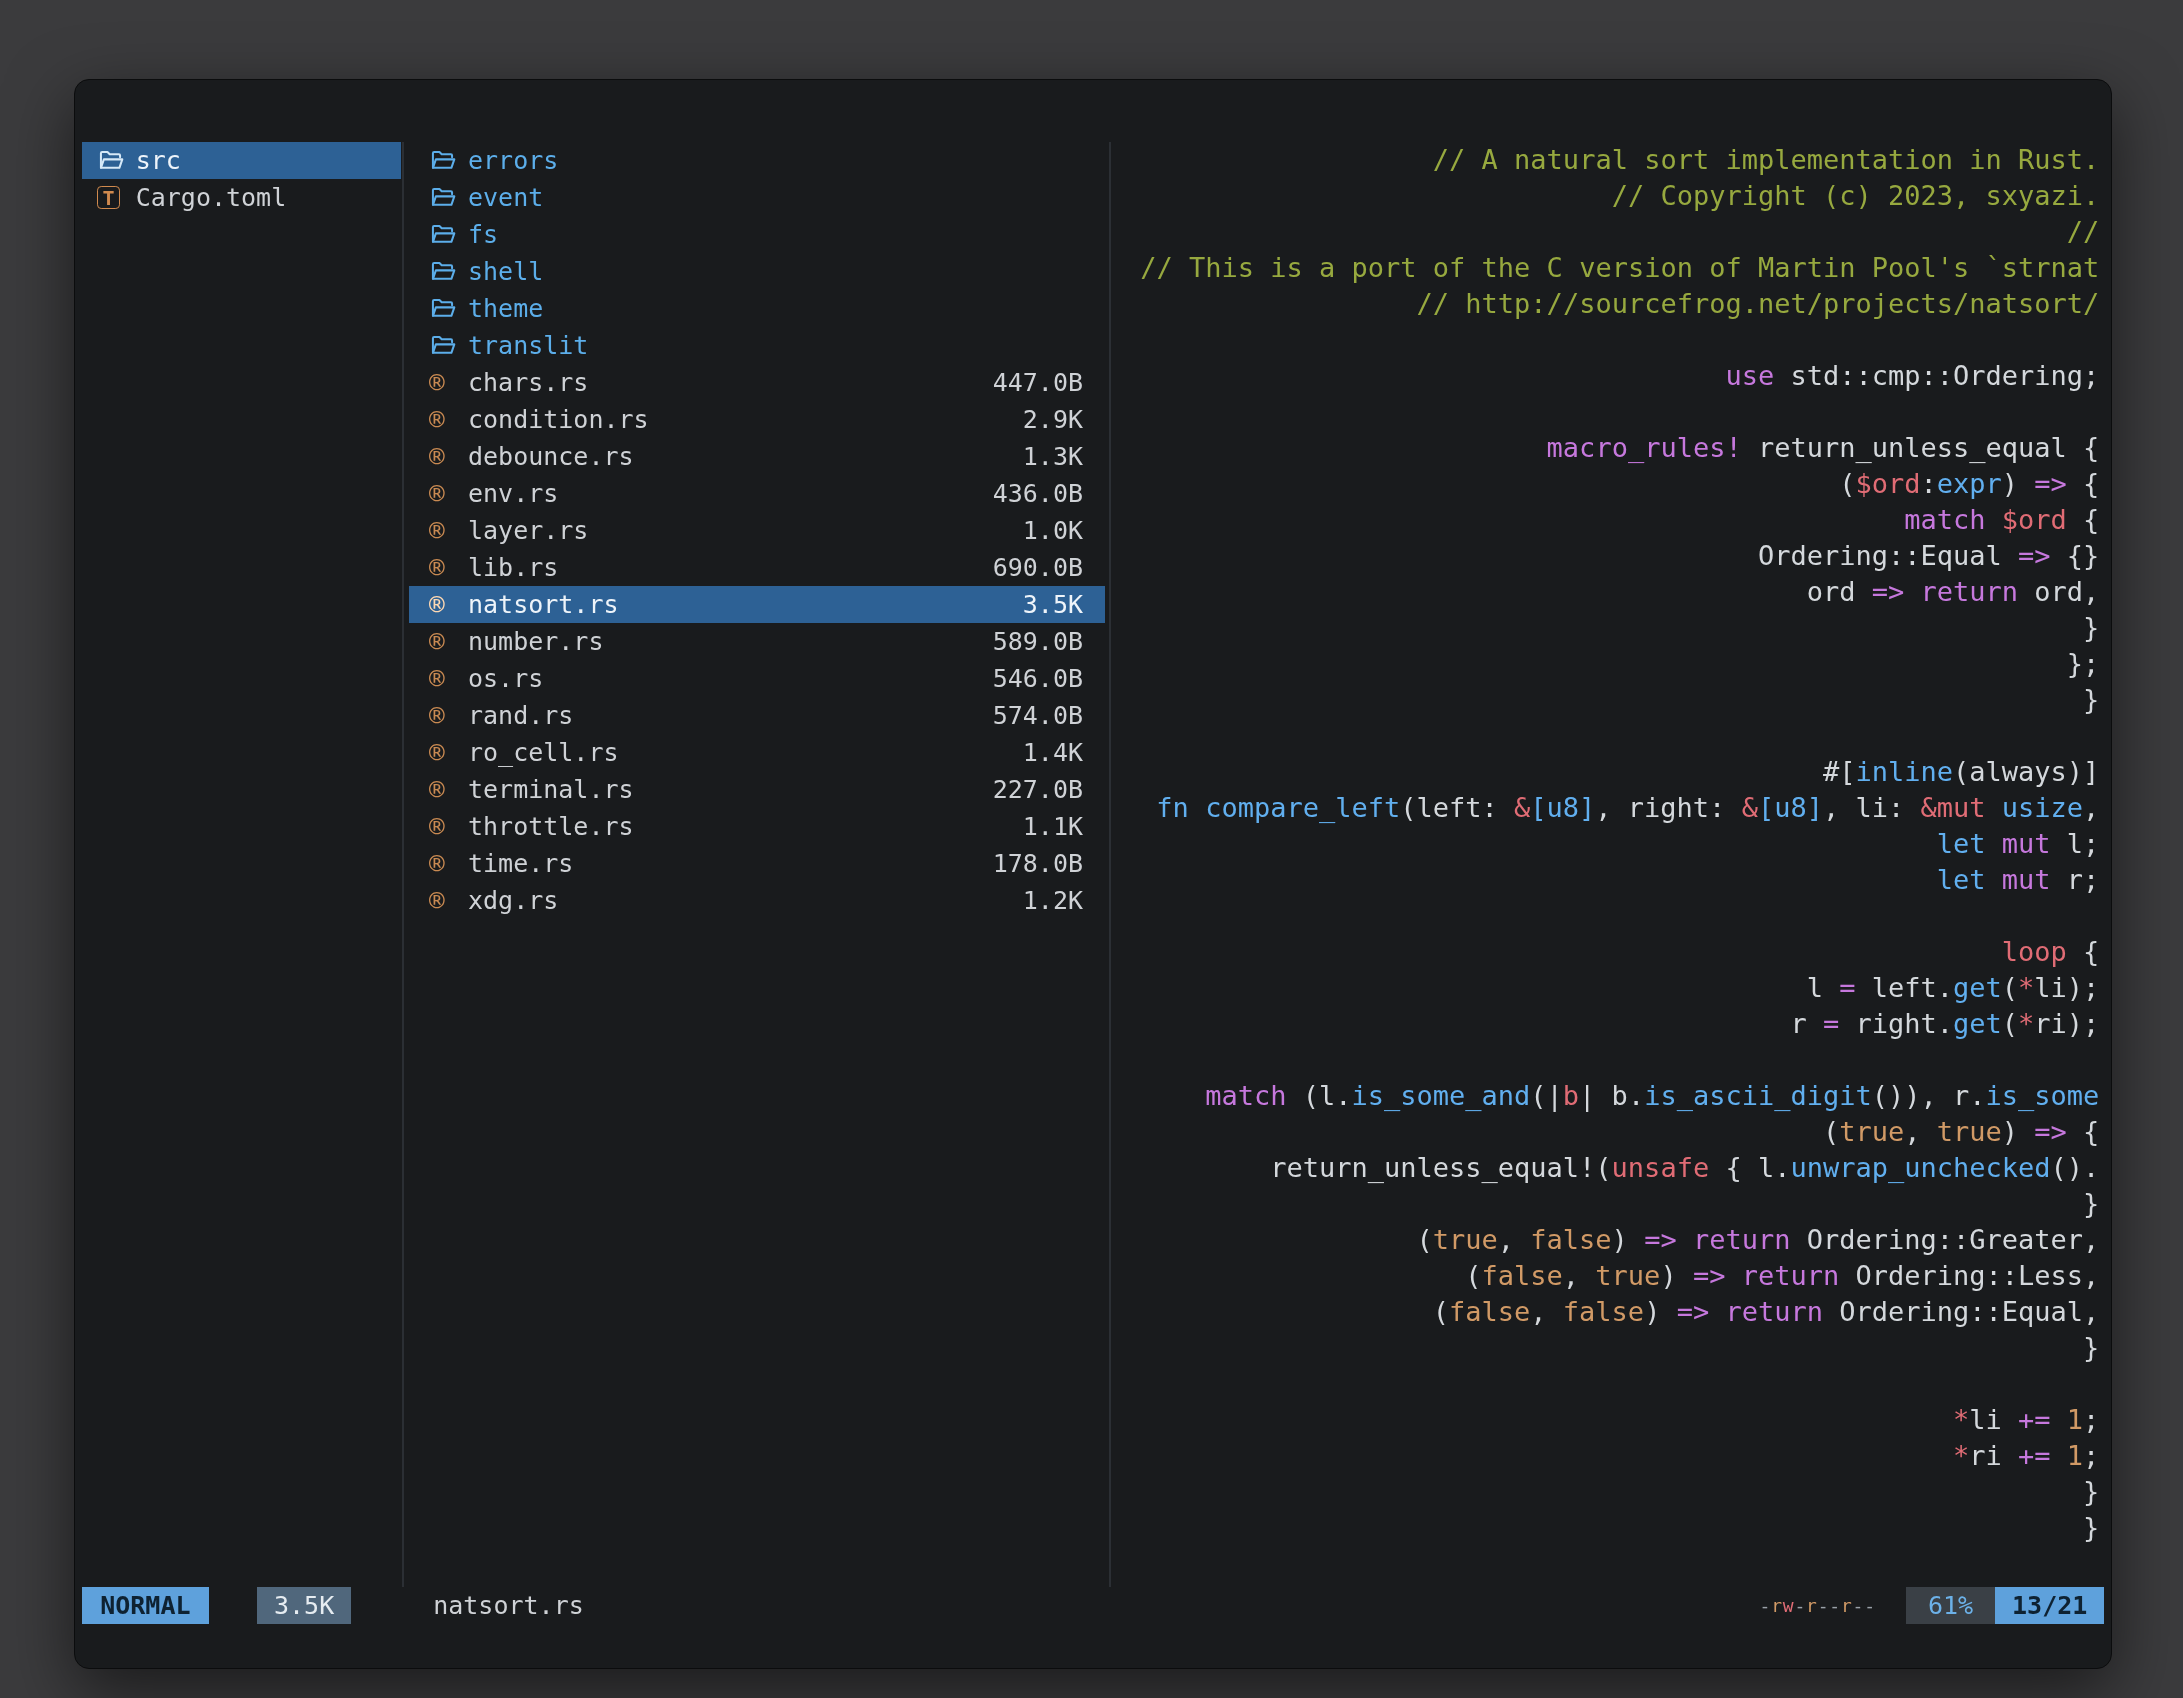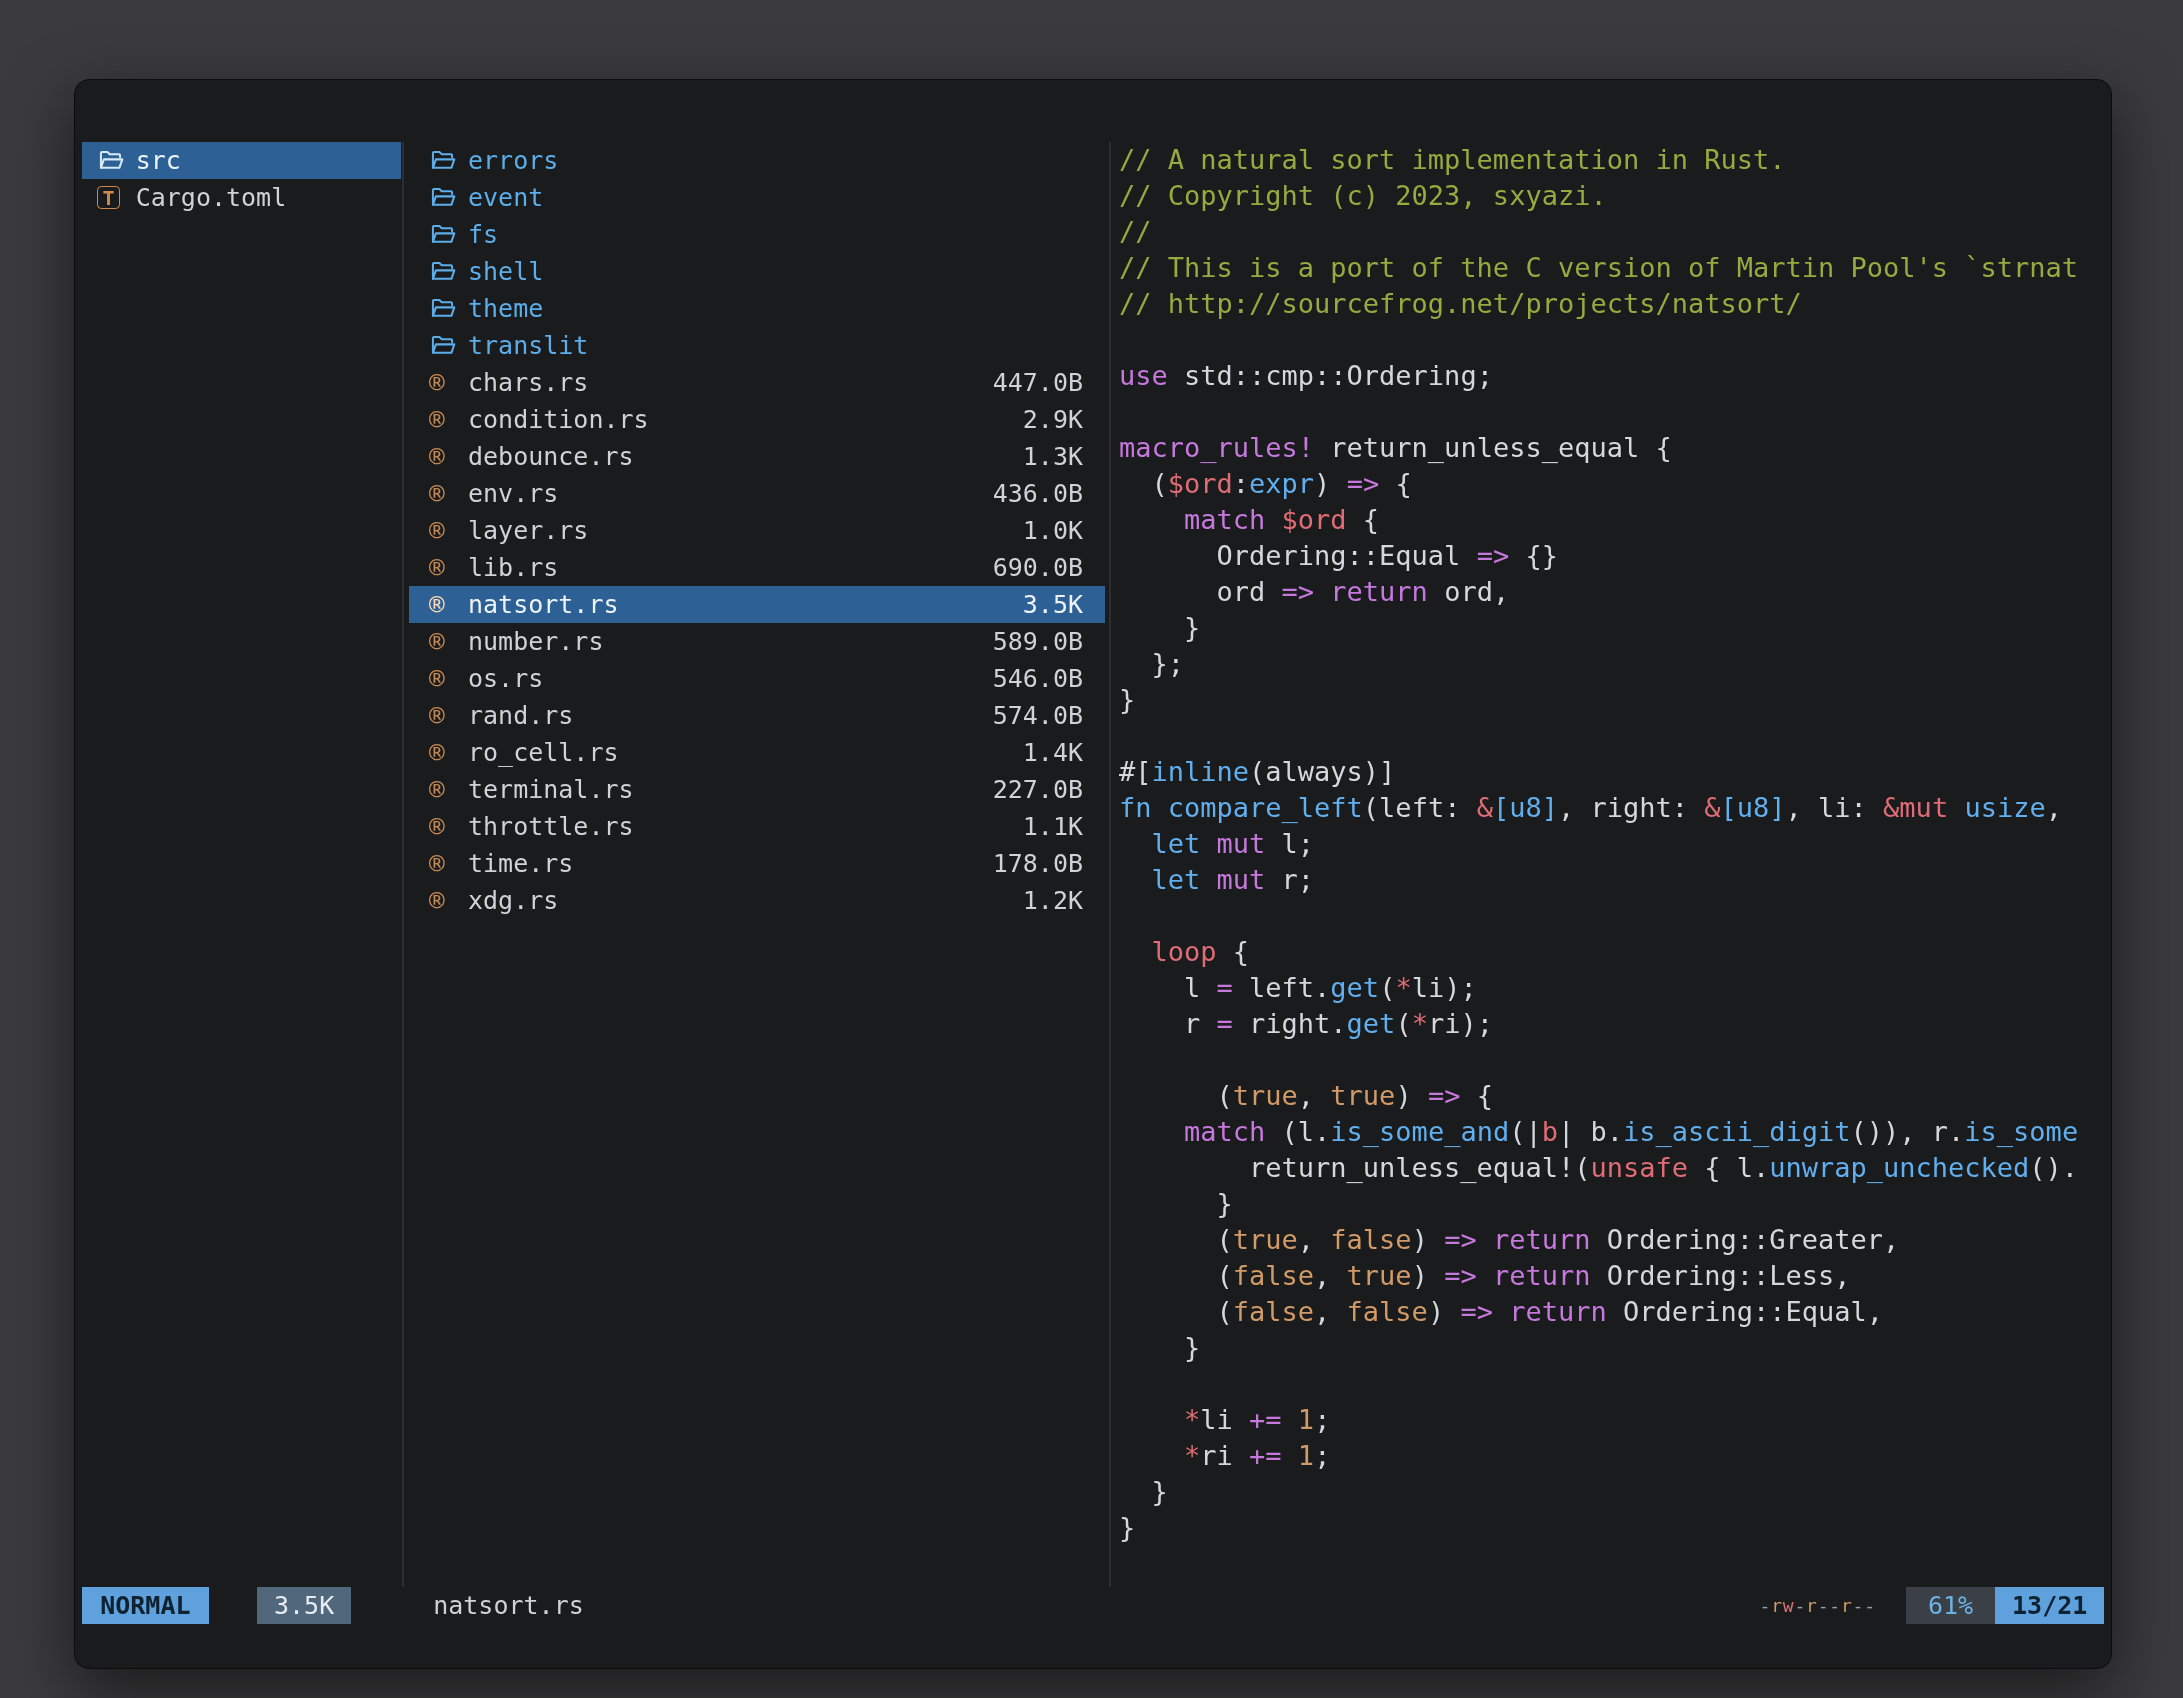--- a/index.html
+++ b/index.html
@@ -12,21 +12,21 @@
     position:absolute;left:74px;top:59px;width:2036px;height:1588px;
     background:#191b1d;border-radius:15px;
     border:0.8px solid #0b0c0d;
     box-shadow:0 22px 67px rgba(0,0,0,.55);
     overflow:hidden;
     margin-top:20px;
   }
   .pane{position:absolute;top:62px;}
   #parent-pane{left:6.7px;width:319px;}
   #current-pane{left:334px;width:696px;}
-  #preview-pane{left:1044px;right:11.7px;bottom:92px;overflow:hidden;}
+  #preview-pane{left:1044px;right:11.7px;bottom:92px;overflow:hidden;text-align:right;}
   .vsep{position:absolute;top:62px;bottom:81px;width:1.7px;background:#2b2f34;}
   .vsep-left{left:327px;}
   .vsep-right{left:1034px;}
 
   
   .row{height:37px;display:flex;align-items:center;font-size:25px;color:#cfd2d6;white-space:pre;}
   #parent-pane .row{padding-left:15px;}
   #current-pane .row{padding-left:20px;padding-right:22px;}
   .row .icon{width:39px;flex:0 0 auto;display:flex;align-items:center;color:#5caeea;}
   .row .icon svg{display:block;}
@@ -230,22 +230,22 @@
       <div class="code-line">&nbsp;</div>
       <div class="code-line"><span class="c-fg">#[</span><span class="c-bl">inline</span><span class="c-fg">(always)]</span></div>
       <div class="code-line"><span class="c-bl">fn</span><span class="c-fg"> </span><span class="c-bl">compare_left</span><span class="c-fg">(left: </span><span class="c-rd">&amp;</span><span class="c-bl">[u8]</span><span class="c-fg">, right: </span><span class="c-rd">&amp;</span><span class="c-bl">[u8]</span><span class="c-fg">, li: </span><span class="c-rd">&amp;mut</span><span class="c-fg"> </span><span class="c-bl">usize</span><span class="c-fg">,</span></div>
       <div class="code-line"><span class="c-fg">  </span><span class="c-bl">let</span><span class="c-fg"> </span><span class="c-pu">mut</span><span class="c-fg"> l;</span></div>
       <div class="code-line"><span class="c-fg">  </span><span class="c-bl">let</span><span class="c-fg"> </span><span class="c-pu">mut</span><span class="c-fg"> r;</span></div>
       <div class="code-line">&nbsp;</div>
       <div class="code-line"><span class="c-fg">  </span><span class="c-rd">loop</span><span class="c-fg"> {</span></div>
       <div class="code-line"><span class="c-fg">    l </span><span class="c-pu">=</span><span class="c-fg"> left.</span><span class="c-bl">get</span><span class="c-fg">(</span><span class="c-rd">*</span><span class="c-fg">li);</span></div>
       <div class="code-line"><span class="c-fg">    r </span><span class="c-pu">=</span><span class="c-fg"> right.</span><span class="c-bl">get</span><span class="c-fg">(</span><span class="c-rd">*</span><span class="c-fg">ri);</span></div>
       <div class="code-line">&nbsp;</div>
+      <div class="code-line"><span class="c-fg">    </span><span class="c-pu">match</span><span class="c-fg"> (l.</span><span class="c-bl">is_some_and</span><span class="c-fg">(|</span><span class="c-rd">b</span><span class="c-fg">| b.</span><span class="c-bl">is_ascii_digit</span><span class="c-fg">()), r.</span><span class="c-bl">is_some</span></div>
       <div class="code-line"><span class="c-fg">      (</span><span class="c-or">true</span><span class="c-fg">, </span><span class="c-or">true</span><span class="c-fg">) </span><span class="c-pu">=&gt;</span><span class="c-fg"> {</span></div>
-      <div class="code-line"><span class="c-fg">    </span><span class="c-pu">match</span><span class="c-fg"> (l.</span><span class="c-bl">is_some_and</span><span class="c-fg">(|</span><span class="c-rd">b</span><span class="c-fg">| b.</span><span class="c-bl">is_ascii_digit</span><span class="c-fg">()), r.</span><span class="c-bl">is_some</span></div>
       <div class="code-line"><span class="c-fg">        return_unless_equal!(</span><span class="c-rd">unsafe</span><span class="c-fg"> { l.</span><span class="c-bl">unwrap_unchecked</span><span class="c-fg">().</span></div>
       <div class="code-line"><span class="c-fg">      }</span></div>
       <div class="code-line"><span class="c-fg">      (</span><span class="c-or">true</span><span class="c-fg">, </span><span class="c-or">false</span><span class="c-fg">) </span><span class="c-pu">=&gt;</span><span class="c-fg"> </span><span class="c-pu">return</span><span class="c-fg"> Ordering::Greater,</span></div>
       <div class="code-line"><span class="c-fg">      (</span><span class="c-or">false</span><span class="c-fg">, </span><span class="c-or">true</span><span class="c-fg">) </span><span class="c-pu">=&gt;</span><span class="c-fg"> </span><span class="c-pu">return</span><span class="c-fg"> Ordering::Less,</span></div>
       <div class="code-line"><span class="c-fg">      (</span><span class="c-or">false</span><span class="c-fg">, </span><span class="c-or">false</span><span class="c-fg">) </span><span class="c-pu">=&gt;</span><span class="c-fg"> </span><span class="c-pu">return</span><span class="c-fg"> Ordering::Equal,</span></div>
       <div class="code-line"><span class="c-fg">    }</span></div>
       <div class="code-line">&nbsp;</div>
       <div class="code-line"><span class="c-fg">    </span><span class="c-rd">*</span><span class="c-fg">li </span><span class="c-pu">+=</span><span class="c-fg"> </span><span class="c-or">1</span><span class="c-fg">;</span></div>
       <div class="code-line"><span class="c-fg">    </span><span class="c-rd">*</span><span class="c-fg">ri </span><span class="c-pu">+=</span><span class="c-fg"> </span><span class="c-or">1</span><span class="c-fg">;</span></div>
       <div class="code-line"><span class="c-fg">  }</span></div>

